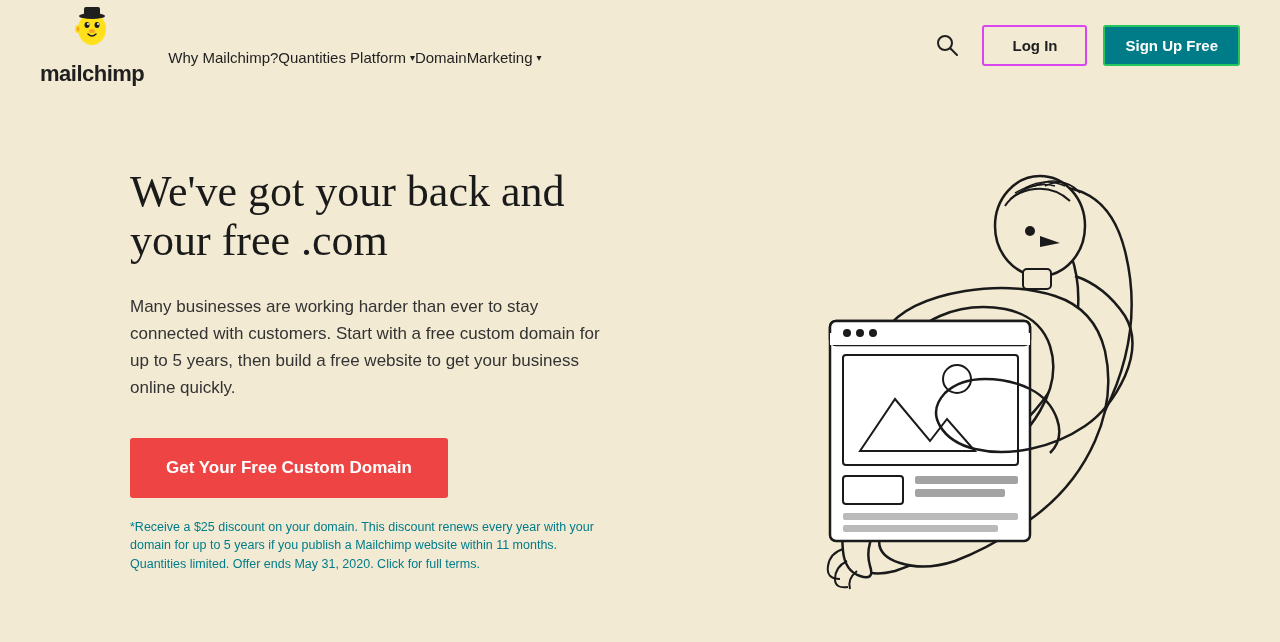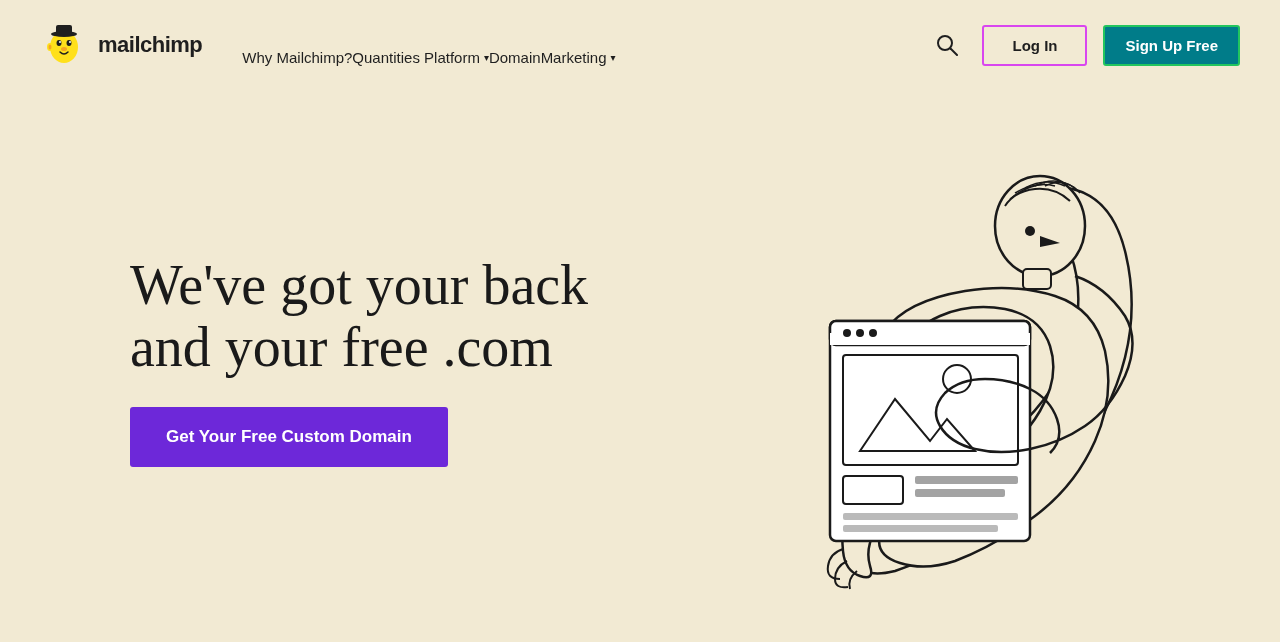--- a/index.html
+++ b/index.html
@@ -16,21 +16,22 @@
       display: flex;
       align-items: center;
       padding: 0 40px;
       height: 90px;
       background-color: #f2ead3;
     }
     .nav-logo {
       display: flex;
       align-items: center;
       gap: 10px;
-      margin-right: 40px;
+      margin-right: 24px;
+      flex-direction: column;
     }
     .nav-logo-icon {
       width: 48px;
       height: 48px;
     }
     .nav-logo-text {
       font-family: Arial, sans-serif;
       font-size: 22px;
       font-weight: bold;
       color: #1f1f1f;
@@ -99,37 +100,37 @@
       padding: 30px 100px 20px 130px;
       position: relative;
       min-height: 552px;
     }
     .hero-content {
       flex: 0 0 520px;
       max-width: 520px;
     }
     .hero-title {
       font-family: Georgia, 'Times New Roman', serif;
-      font-size: 56px;
+      font-size: 44px;
       line-height: 1.1;
       color: #1a1a1a;
       font-weight: normal;
       margin-bottom: 28px;
     }
     .hero-desc {
       font-family: Arial, sans-serif;
       font-size: 17px;
       line-height: 1.6;
       color: #333;
       margin-bottom: 36px;
       max-width: 480px;
     }
     .btn-cta {
       display: inline-block;
-      background: #6d28d9;
+      background: #ef4444;
       color: #fff;
       font-family: Arial, sans-serif;
       font-size: 17px;
       font-weight: 600;
       padding: 20px 36px;
       border: none;
       cursor: pointer;
       border-radius: 3px;
       text-decoration: none;
       margin-bottom: 20px;
@@ -211,21 +212,23 @@
       </svg>
     </button>
     <button class="btn-login">Log In</button>
     <button class="btn-signup">Sign Up Free</button>
   </div>
 </nav>
 
 <section class="hero">
   <div class="hero-content">
     <h1 class="hero-title">We've got your back and your free .com</h1>
+    <p class="hero-desc">Many businesses are working harder than ever to stay connected with customers. Start with a free custom domain for up to 5 years, then build a free website to get your business online quickly.</p>
     <button class="btn-cta">Get Your Free Custom Domain</button>
+    <p class="hero-disclaimer">*Receive a $25 discount on your domain. This discount renews every year with your domain for up to 5 years if you publish a Mailchimp website within 11 months. Quantities limited. Offer ends May 31, 2020. Click for full terms.</p>
   </div>
 
   <div class="hero-illustration">
 
     <svg class="illustration-svg" viewBox="0 0 460 480" fill="none" xmlns="http://www.w3.org/2000/svg">
 
       <path d="M340 60 Q420 40 440 120 Q460 200 420 280 Q400 330 360 360 Q320 390 280 410 Q240 430 210 440 Q190 445 180 440 Q170 435 175 420 Q185 400 210 385 Q240 370 270 350 Q310 320 340 290 Q380 250 390 200 Q400 150 380 110 Q360 80 340 60Z" fill="#f2ead3" stroke="#1a1a1a" stroke-width="2.5"></path>
 
       <ellipse cx="355" cy="95" rx="45" ry="50" fill="#f2ead3" stroke="#1a1a1a" stroke-width="2.5"></ellipse>
 

